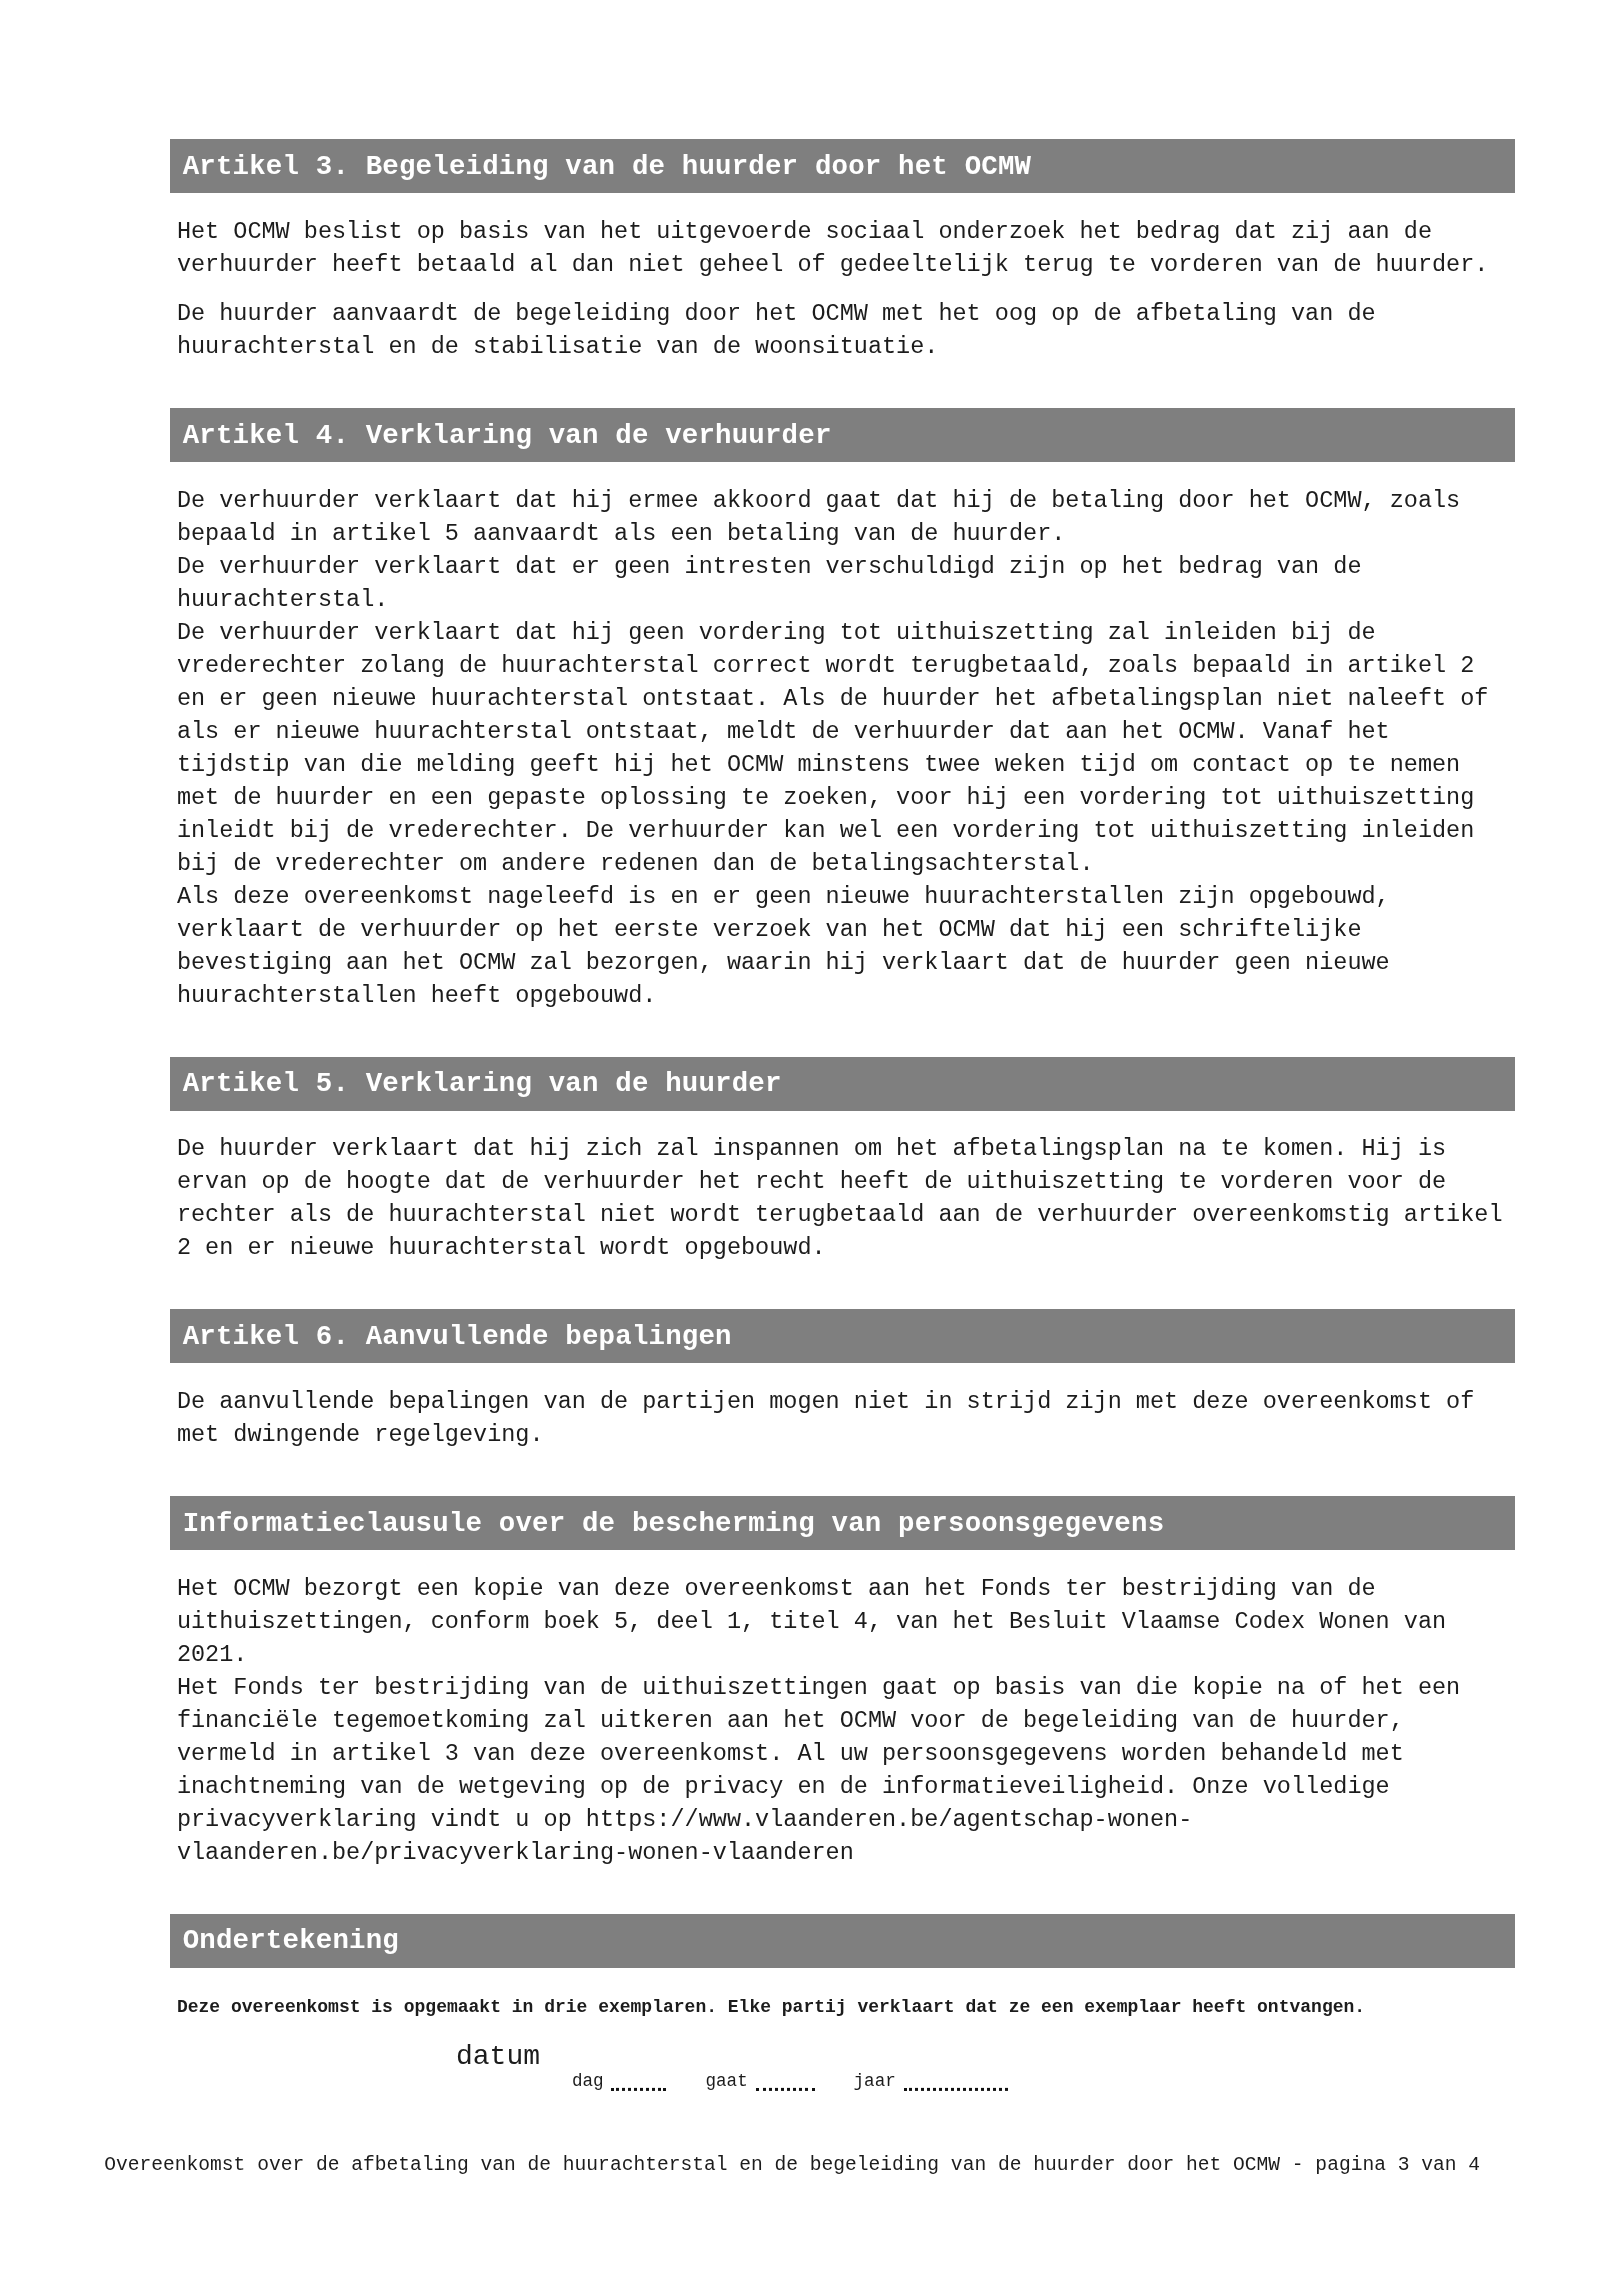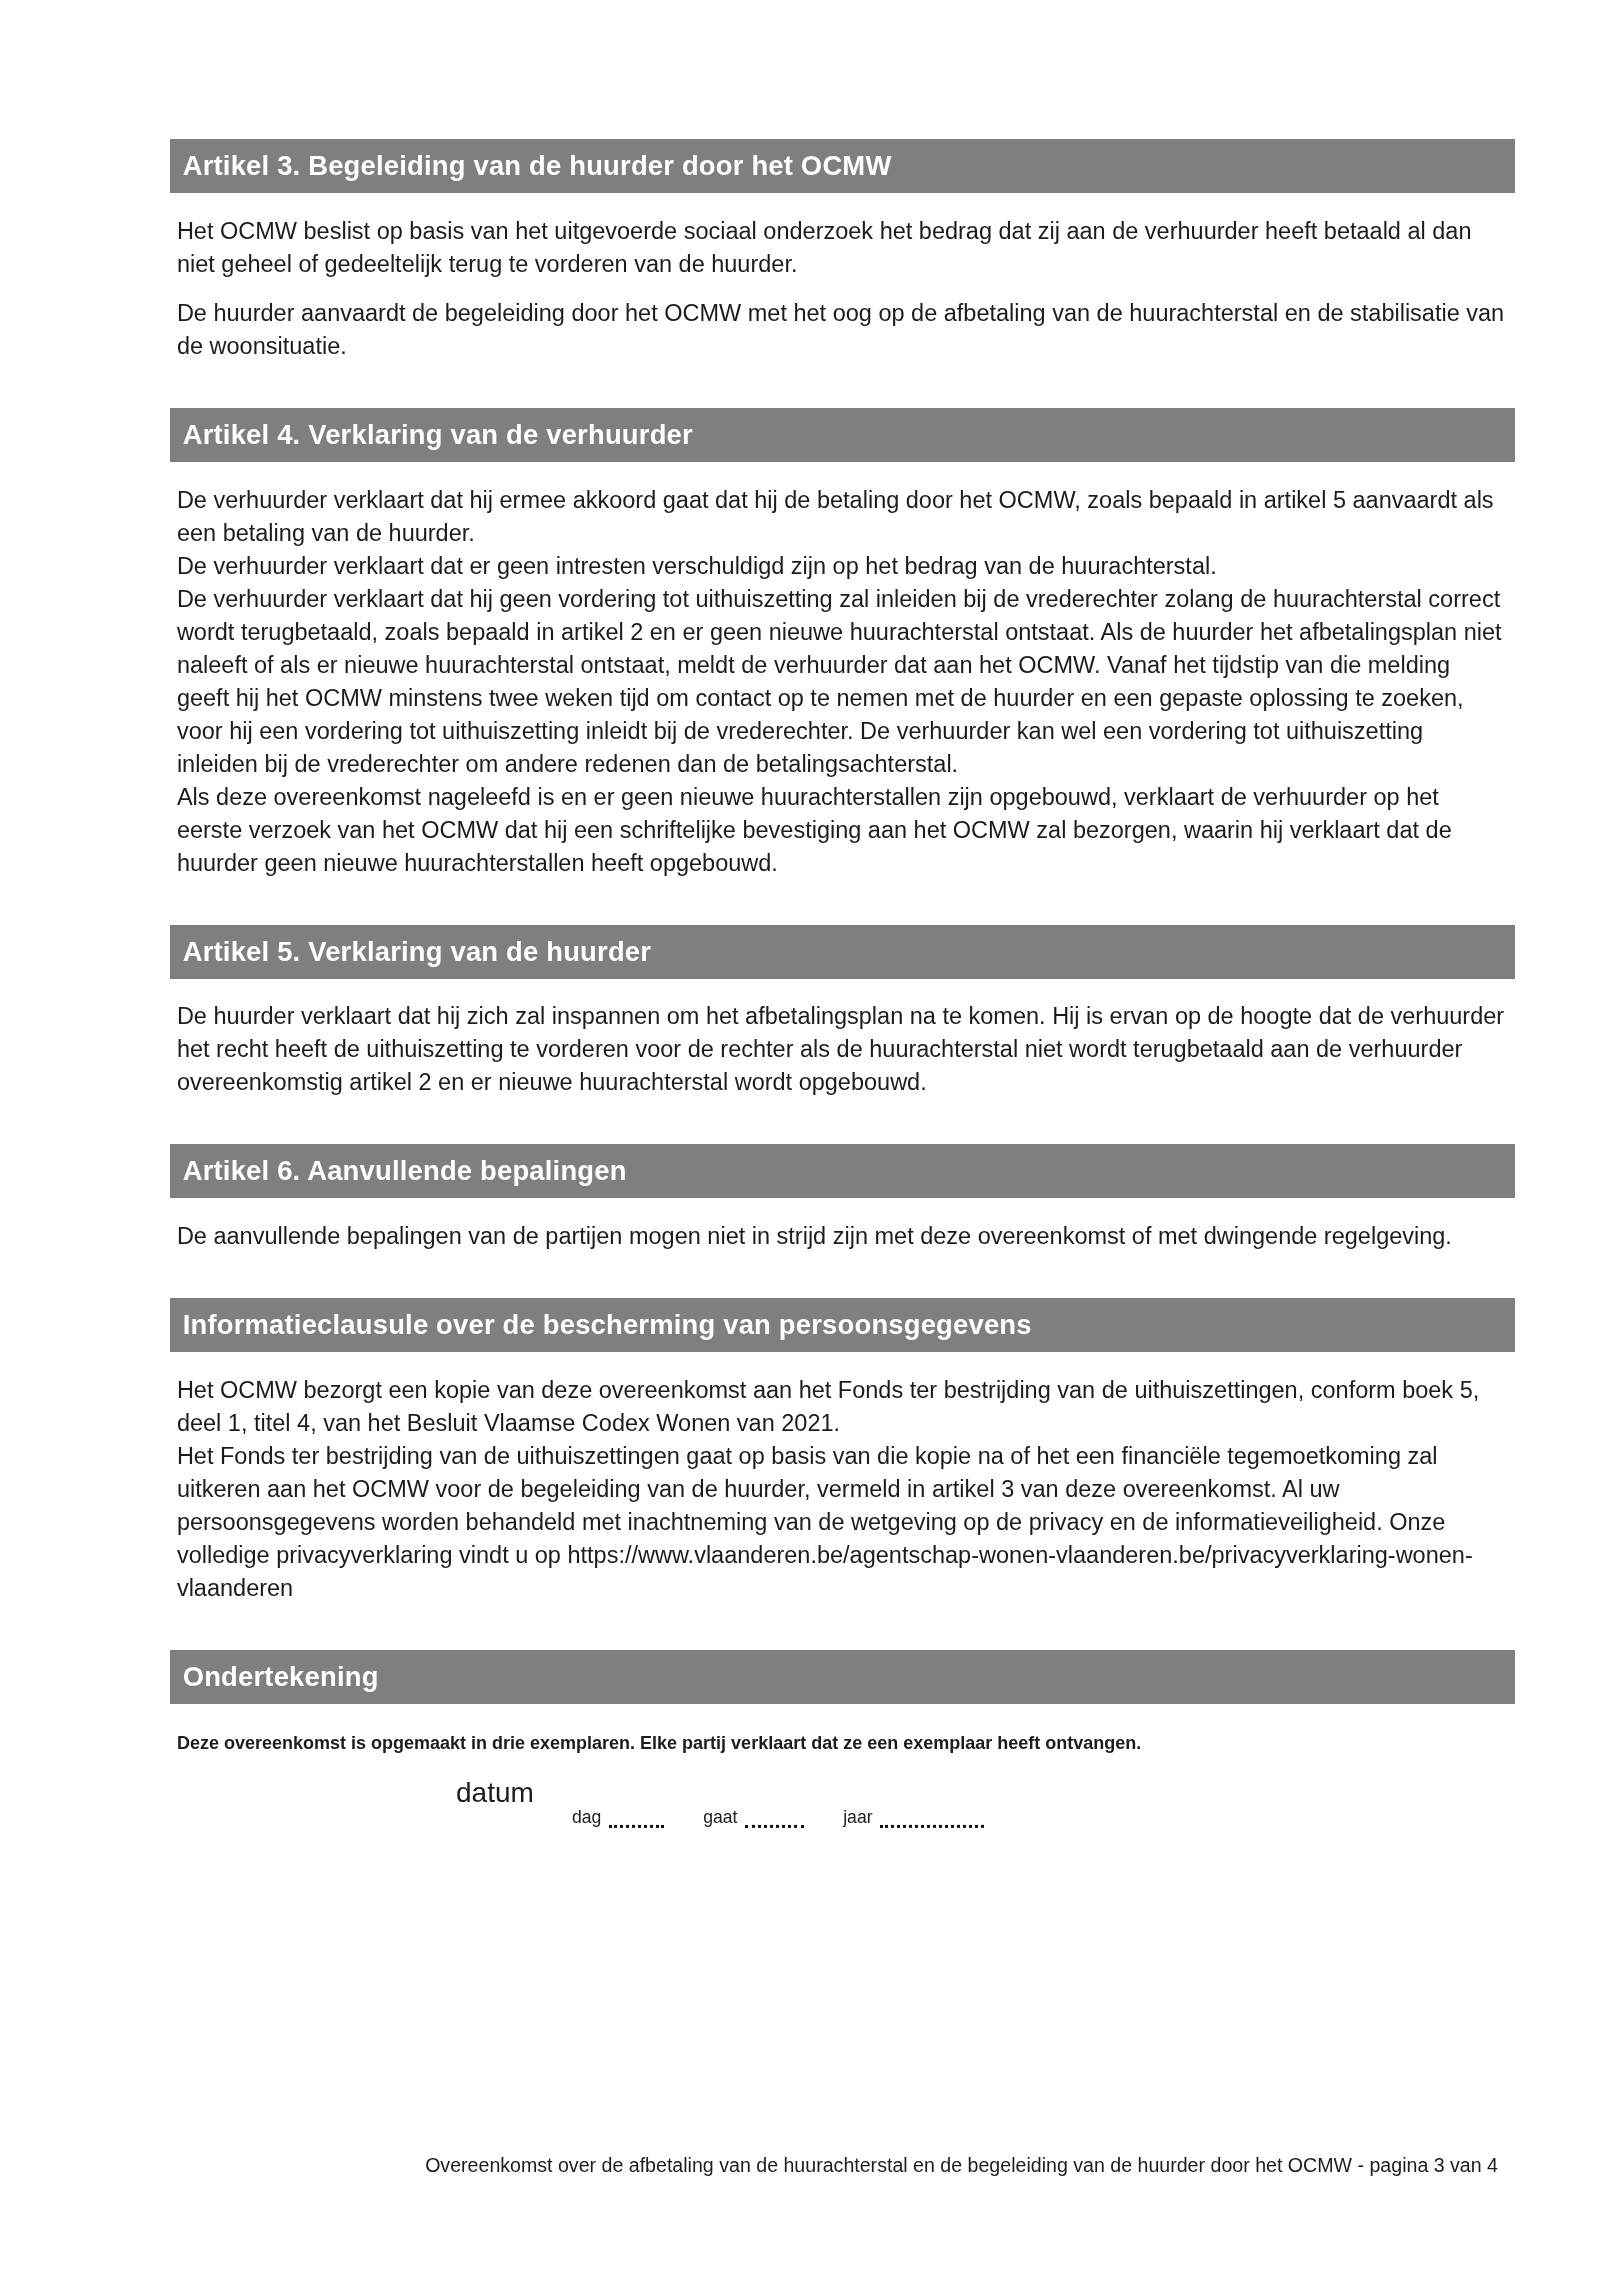--- a/index.html
+++ b/index.html
@@ -2,21 +2,21 @@
 <html lang="nl" style="--bar-color: #7f7f7f; --bar-text: #ffffff; --body-text: #1c1c1c;"><head>
 <meta charset="utf-8">
 <title>Overeenkomst afbetaling huurachterstal - pagina 3</title>
 <style>
   html, body { margin: 0; padding: 0; background: #ffffff; }
   .page {
     position: relative;
     width: 1621px;
     height: 2293px;
     background: #ffffff;
-    font-family: Liberation Sans, sans-serif;
+    font-family: Liberation Mono, monospace;
     color: var(--body-text, #1c1c1c);
     overflow: hidden;
     border-radius: 20px;
   }
   .content {
     position: absolute;
     left: 170px;
     top: 139px;
     width: 1345px;
   }
@@ -75,21 +75,21 @@
     border-bottom: 3.9px dotted #111111;
     transform: translateY(4.9px);
   }
   .fill-line.w-sm { width: 55px; margin-right: 39px; }
   .fill-line.w-md { width: 59px; margin-right: 39px; }
   .fill-line.w-lg { width: 104px; }
 
   .page-footer {
     position: absolute;
     top: 2154px;
-    right: 123px;
+    right: 141px;
     font-size: 19.6px;
     color: #1c1c1c;
     white-space: nowrap;
     margin-left: 21px;
   }
 </style>
 </head>
 <body>
 
 <div class="page">

